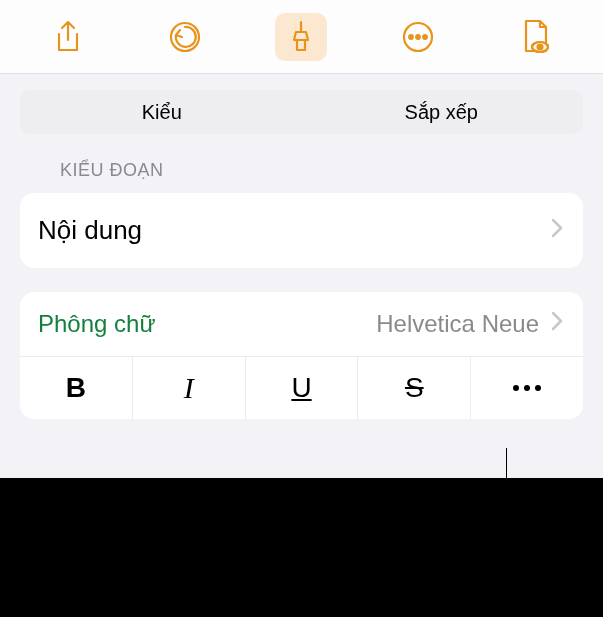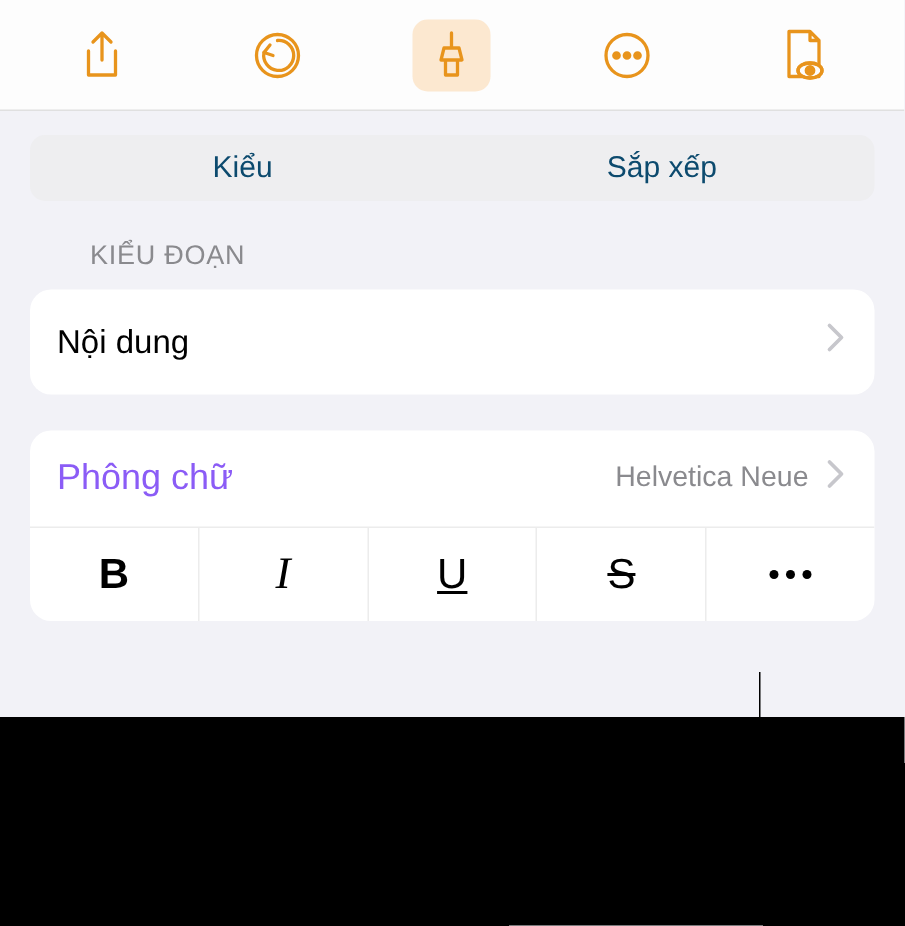--- a/index.html
+++ b/index.html
@@ -41,21 +41,21 @@
       margin: 16px 20px 0 20px;
       padding: 2px;
       height: 44px;
     }
     .segment {
       flex: 1;
       display: flex;
       align-items: center;
       justify-content: center;
       font-size: 20px;
-      color: #0c4a6e;
+      color: #000000;
       border-radius: 9px;
       cursor: pointer;
     }
     .segment.active {
       background: #fff;
       box-shadow: 0 1px 4px rgba(0,0,0,0.15);
       font-weight: 500;
     }
     .section-label {
       font-size: 18px;
@@ -69,21 +69,21 @@
       margin: 4px 20px 0 20px;
       border-radius: 14px;
     }
     .paragraph-style-row {
       display: flex;
       align-items: center;
       justify-content: space-between;
       padding: 22px 20px 22px 18px;
     }
     .paragraph-style-text {
-      font-size: 22px;
+      font-size: 26px;
       font-weight: 400;
       color: #000;
     }
     .chevron {
       color: #c7c7cc;
       font-size: 22px;
     }
     .font-card {
       background: #fff;
       margin: 24px 20px 0 20px;
@@ -92,29 +92,29 @@
     }
     .font-row {
       display: flex;
       align-items: center;
       justify-content: space-between;
       padding: 18px 20px 18px 18px;
       border-bottom: 1px solid #ececec;
     }
     .font-label {
       font-size: 24px;
-      color: #8b5cf6;
+      color: #15803d;
     }
     .font-value-wrap {
       display: flex;
       align-items: center;
       gap: 12px;
     }
     .font-value {
-      font-size: 19px;
+      font-size: 24px;
       color: #8a8a8e;
       margin-left: 44px;
     }
     .style-row {
       display: flex;
       height: 62px;
     }
     .style-btn {
       flex: 1;
       display: flex;

